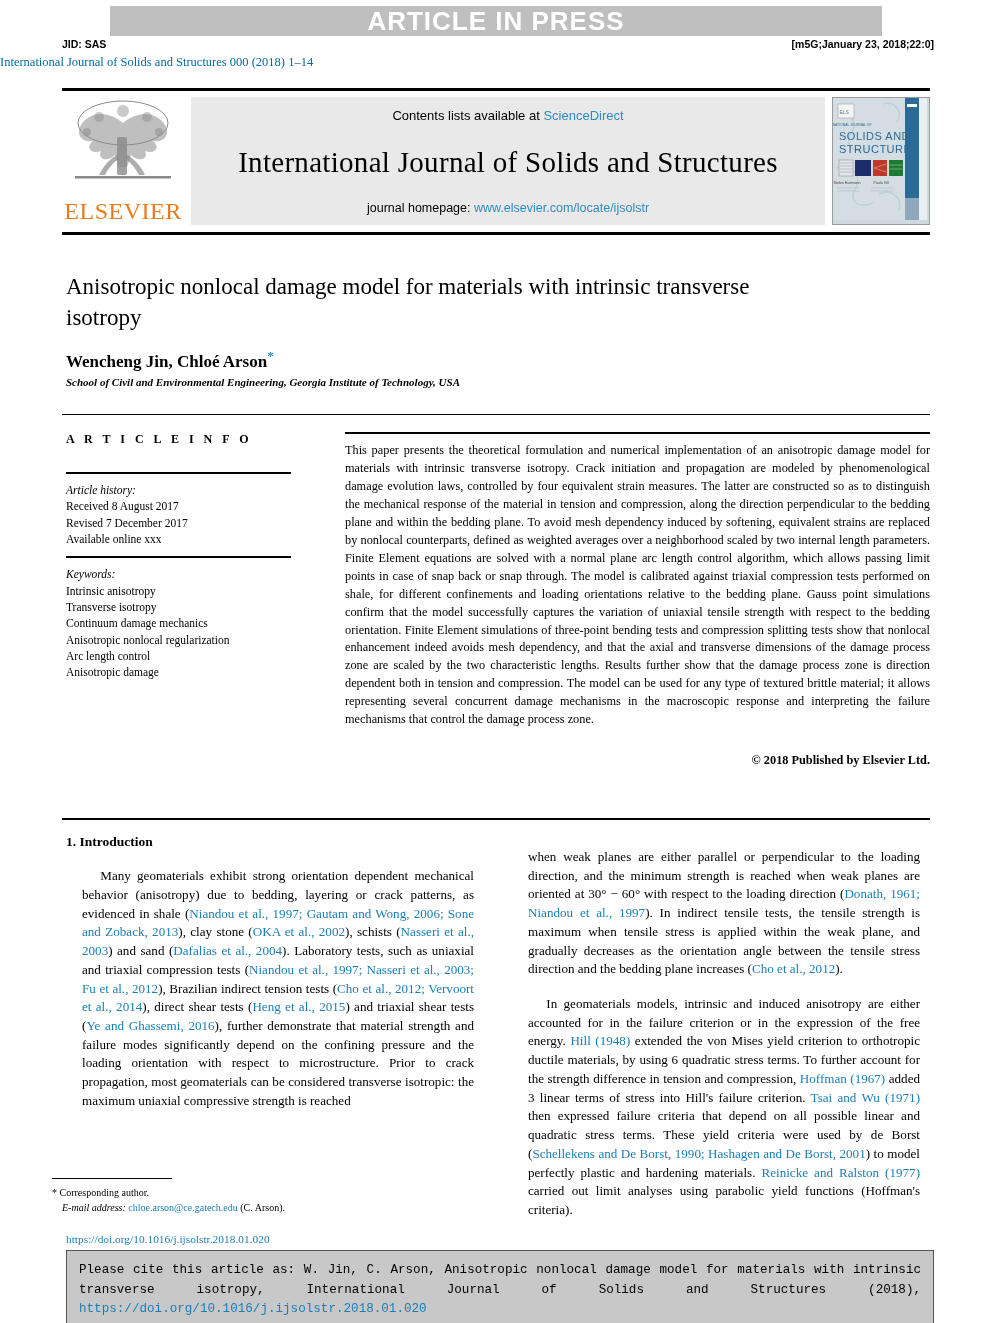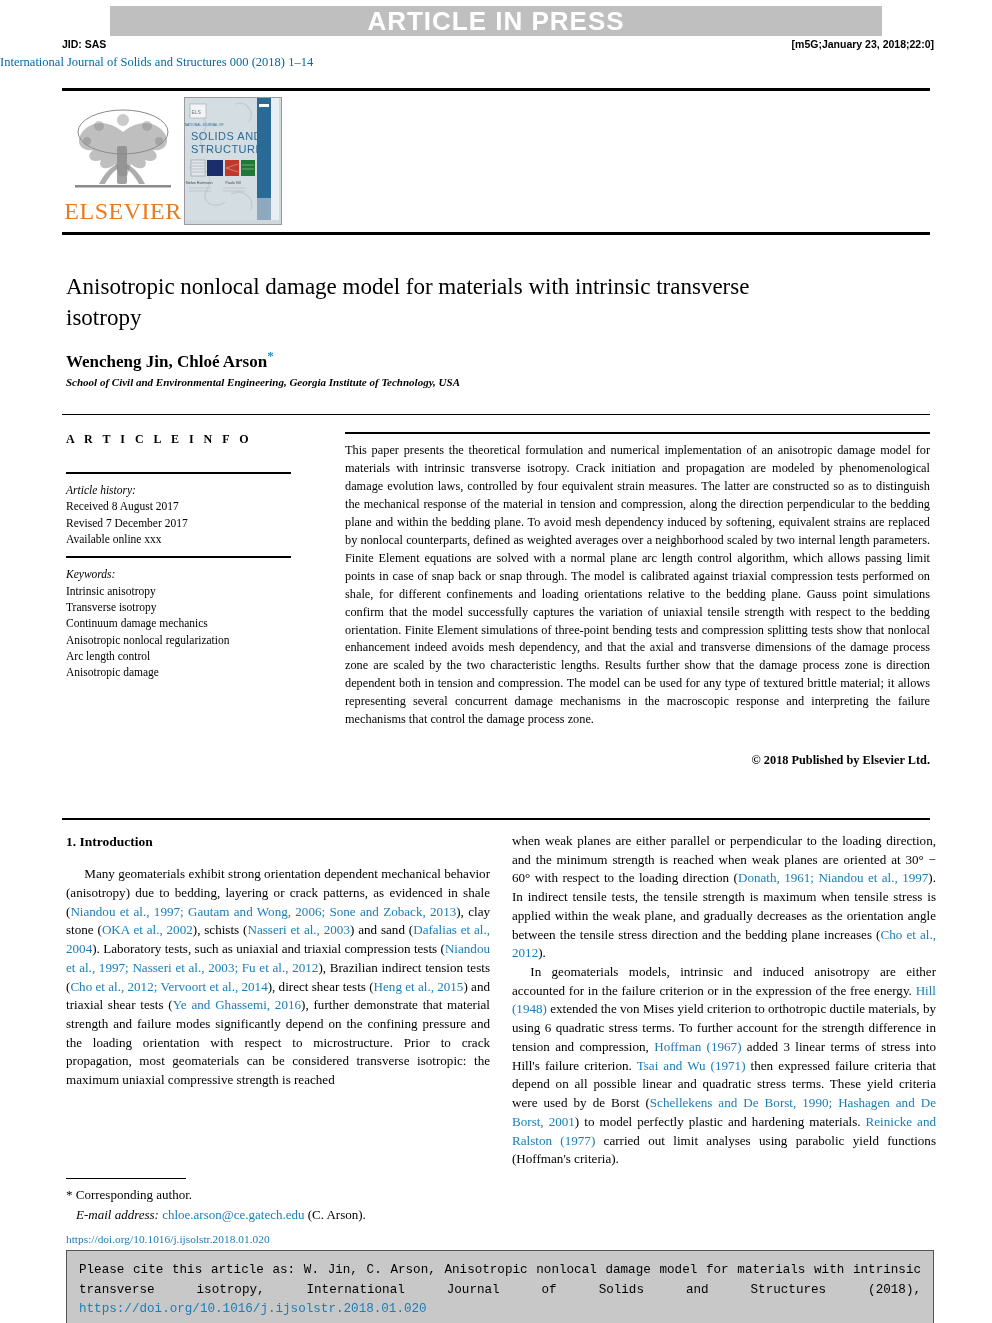--- a/index.html
+++ b/index.html
@@ -67,21 +67,21 @@
     padding-top: 6px;
     display: flex;
     align-items: stretch;
   }
   .elsevier-logo {
     width: 122px;
     flex: 0 0 122px;
     display: flex;
     flex-direction: column;
     align-items: center;
-    justify-content: flex-end;
+    justify-content: space-between;
     padding-bottom: 2px;
   }
   .tree-svg { display: block; }
   .elsevier-word {
     font-family: "Liberation Serif", serif;
     font-size: 24px;
     letter-spacing: 0.5px;
     color: #E87B1E;
     line-height: 1;
     margin-top: 1px;
@@ -218,31 +218,31 @@
     line-height: 1.43;
     text-align: justify;
   }
   .body-col.left  { left: 66px;  }
   .body-col.right { left: 512px; }
   .sec-title {
     font-weight: bold;
     font-size: 13.5px;
     margin: 0 0 14px 0;
   }
-  .body-col p { margin: 0; text-indent: 1.4em; }
+  .body-col p { margin: 16px; text-indent: 1.4em; }
   .body-col p.noind { text-indent: 0; }
   a.cite { color: #1a7db5; text-decoration: none; }
 
   
   .footnote {
     position: absolute;
-    left: 66px;
+    left: 52px;
     top: 1178px;
     width: 424px;
-    font-size: 13px;
+    font-size: 10px;
     line-height: 1.5;
   }
   .footnote-rule {
     width: 120px; height: 1px; background: #000; margin-bottom: 6px;
   }
   .footnote .em { font-style: italic; text-align: right; }
   .footnote a { color: #1a7db5; text-decoration: none; }
   .doi-block {
     position: absolute;
     left: 66px;
@@ -292,20 +292,29 @@
         <circle cx="18" cy="35" r="4" opacity="0.5"></circle>
         <circle cx="90" cy="35" r="4" opacity="0.5"></circle>
         <circle cx="30" cy="20" r="5" opacity="0.45"></circle>
         <circle cx="78" cy="20" r="5" opacity="0.45"></circle>
         <circle cx="54" cy="14" r="6" opacity="0.45"></circle>
       </g>
     </svg>
     <div class="elsevier-word">ELSEVIER</div>
   </div>
 
+  <div class="masthead-center">
+    <div class="contents-line">
+      <span>Contents lists available at </span><a href="#">ScienceDirect</a>
+    </div>
+    <div class="journal-name">International Journal of Solids and Structures</div>
+    <div class="homepage-line">
+      <span>journal homepage: </span><a href="#">www.elsevier.com/locate/ijsolstr</a>
+    </div>
+  </div>
 
   <div class="cover-thumb">
     <svg width="94" height="122" viewBox="0 0 94 122">
       <rect x="0" y="0" width="94" height="122" fill="#d4dde1"></rect>
       <g opacity="0.35" stroke="#9fb0b8" fill="none" stroke-width="1.4">
         <path d="M4 18 C16 10 26 24 18 36 C10 48 24 58 34 50"></path>
         <path d="M4 70 C18 64 30 78 22 92 C14 104 30 112 40 104"></path>
         <path d="M50 6 C62 2 70 14 64 24"></path>
         <path d="M46 96 C58 90 70 100 66 112"></path>
       </g>

